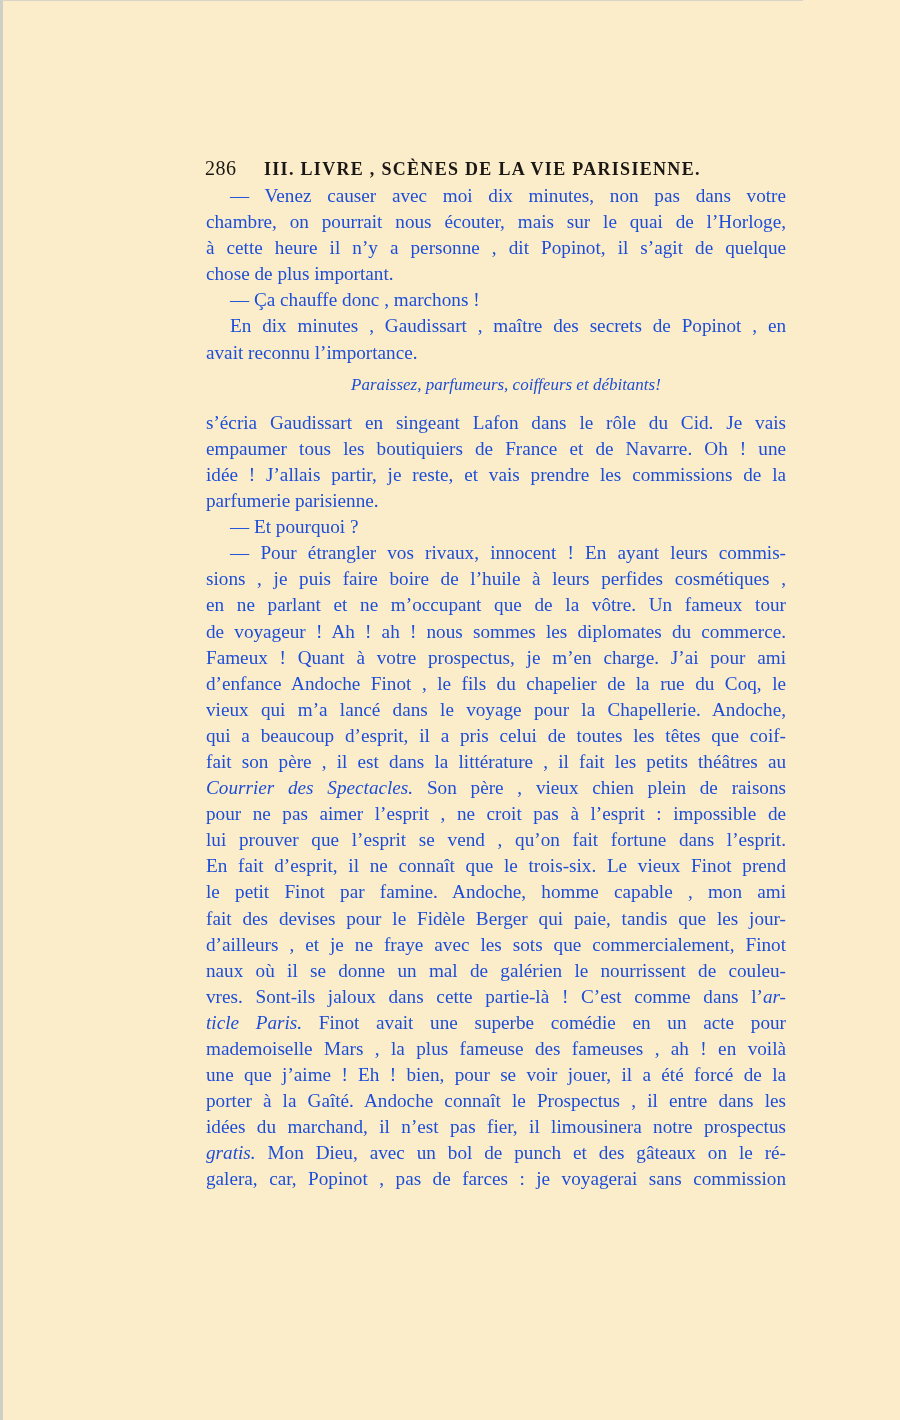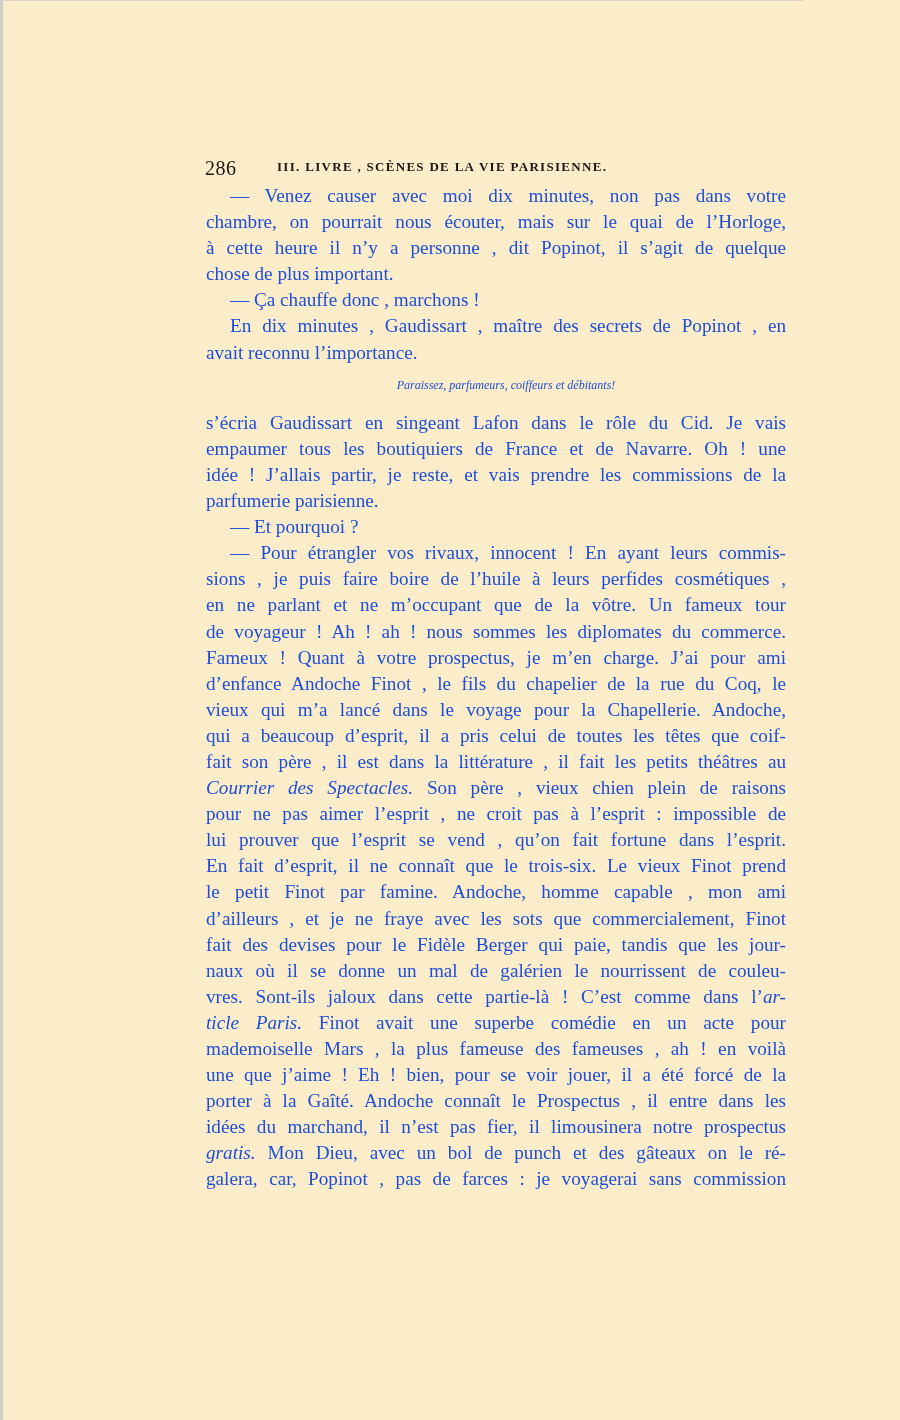--- a/index.html
+++ b/index.html
@@ -18,40 +18,40 @@
     .header {
       position: absolute; left: 202px; top: 156px; width: 582px; height: 24px;
       font-family: "Liberation Serif", "DejaVu Serif", serif;
       color: #1a1714;
     }
     .page-number {
       position: absolute; left: 0; top: 0;
       font-size: 20px; letter-spacing: 0.5px;
     }
     .running-title {
-      position: absolute; left: 72px; top: 2px;
-      font-size: 13px; font-weight: bold; letter-spacing: 1.3px;
+      position: absolute; left: 59px; top: 2px;
+      font-size: 18px; font-weight: bold; letter-spacing: 1.3px;
       font-variant: small-caps;
     }
     .text {
       position: absolute; left: 203px; top: 182px; width: 580px;
       font-family: "Liberation Serif", "DejaVu Serif", serif;
       font-size: 19.2px; line-height: 26.1px;
       color: #1d4ed8;
     }
     .line {
       display: block; height: 26.1px; white-space: nowrap;
       text-align: justify; text-align-last: justify;
       transform-origin: left center;
     }
     .line.last { text-align-last: left; }
     .line.indent { padding-left: 24px; }
     .line.centered {
       text-align: center; text-align-last: center; font-style: italic;
-      font-size: 12px; margin: 6px 0 12px 0; padding-left: 20px;
+      font-size: 17px; margin: 6px 0 12px 0; padding-left: 20px;
     }
     .it { font-style: italic; }
   </style>
 </head>
 <body>
 
 <div class="page">
   <div class="header">
     <span class="page-number">286</span>
     <span class="running-title">III. LIVRE , SCÈNES DE LA VIE PARISIENNE.</span>
@@ -77,22 +77,22 @@
       <span class="line"><span>Fameux ! Quant à votre prospectus, je m’en charge. J’ai pour ami</span></span>
       <span class="line"><span>d’enfance Andoche Finot , le fils du chapelier de la rue du Coq, le</span></span>
       <span class="line"><span>vieux qui m’a lancé dans le voyage pour la Chapellerie. Andoche,</span></span>
       <span class="line"><span>qui a beaucoup d’esprit, il a pris celui de toutes les têtes que coif-</span></span>
       <span class="line"><span>fait son père , il est dans la littérature , il fait les petits théâtres au</span></span>
       <span class="line"><span class="it">Courrier des Spectacles.</span><span> Son père , vieux chien plein de raisons</span></span>
       <span class="line"><span>pour ne pas aimer l’esprit , ne croit pas à l’esprit : impossible de</span></span>
       <span class="line"><span>lui prouver que l’esprit se vend , qu’on fait fortune dans l’esprit.</span></span>
       <span class="line"><span>En fait d’esprit, il ne connaît que le trois-six. Le vieux Finot prend</span></span>
       <span class="line"><span>le petit Finot par famine. Andoche, homme capable , mon ami</span></span>
+      <span class="line"><span>fait des devises pour le Fidèle Berger qui paie, tandis que les jour-</span></span>
       <span class="line"><span>d’ailleurs , et je ne fraye avec les sots que commercialement, Finot</span></span>
-      <span class="line"><span>fait des devises pour le Fidèle Berger qui paie, tandis que les jour-</span></span>
       <span class="line"><span>naux où il se donne un mal de galérien le nourrissent de couleu-</span></span>
       <span class="line"><span>vres. Sont-ils jaloux dans cette partie-là ! C’est comme dans l’</span><span class="it">ar-</span></span>
       <span class="line"><span class="it">ticle Paris.</span><span> Finot avait une superbe comédie en un acte pour</span></span>
       <span class="line"><span>mademoiselle Mars , la plus fameuse des fameuses , ah ! en voilà</span></span>
       <span class="line"><span>une que j’aime ! Eh ! bien, pour se voir jouer, il a été forcé de la</span></span>
       <span class="line"><span>porter à la Gaîté. Andoche connaît le Prospectus , il entre dans les</span></span>
       <span class="line"><span>idées du marchand, il n’est pas fier, il limousinera notre prospectus</span></span>
       <span class="line"><span class="it">gratis.</span><span> Mon Dieu, avec un bol de punch et des gâteaux on le ré-</span></span>
       <span class="line"><span>galera, car, Popinot , pas de farces : je voyagerai sans commission</span></span>
     </div>

